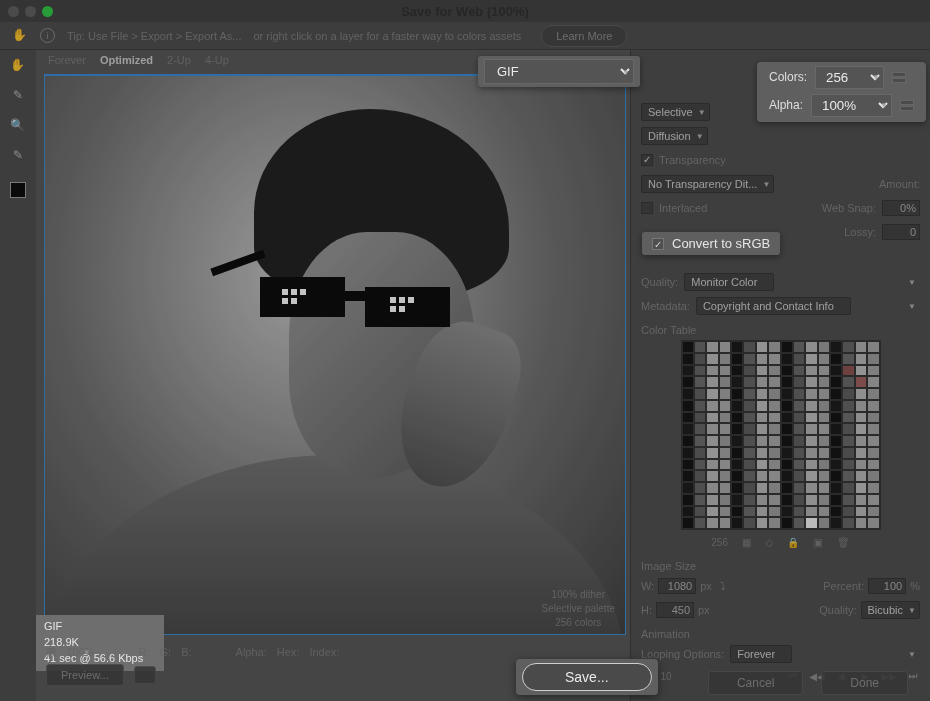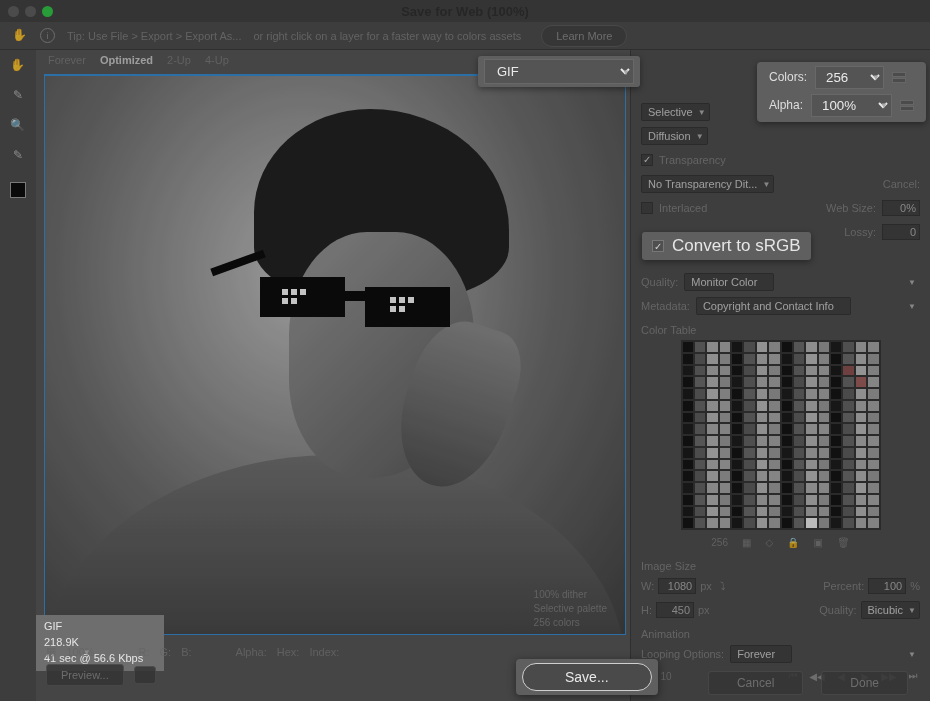--- a/index.html
+++ b/index.html
@@ -46,21 +46,21 @@
   .glasses .lens.r { left:105px; top:10px; }
   .glasses .bridge { position:absolute; left:78px; top:14px; width:34px; height:10px; background:#000; }
   .glasses .arm { position:absolute; left:-50px; top:-18px; width:56px; height:8px; background:#000; transform:rotate(-20deg);}
   .glasses .spark { position:absolute; display:grid; grid-template-columns:repeat(3,6px); grid-auto-rows:6px; gap:3px; }
   .glasses .spark i { background:#fff; width:6px; height:6px; }
   .glasses .spark.s1{ left:22px; top:12px;} .glasses .spark.s2{ left:130px; top:20px;}
 
   
   .preview-info { position: absolute; left: 0; bottom: 30px; background: #6e6e6e; color: #e6e6e6; padding: 4px 8px; font-size: 11px; line-height: 1.45; width: 128px; }
   
-  .preview-meta { position:absolute; right:18px; bottom:4px; font-size:10px; text-align:left; color:#7a7a7a; line-height:1.4;}
+  .preview-meta { position:absolute; right:10px; bottom:4px; font-size:10px; text-align:center; color:#7a7a7a; line-height:1.4;}
 
   
   .bottomstrip { position:absolute; left:0; right:0; bottom:0; height:60px; padding:4px 10px; display:flex; flex-direction:column; gap:6px;}
   .bottomstrip .row1 { display:flex; align-items:center; gap:10px; font-size:11px; color:#777;}
   .bottomstrip .btn-preview { padding:4px 14px; border:1px solid #555; background:#3d3d3d; border-radius:3px; color:#888; font-size:11px;}
   .bottomstrip .gear{ width:22px;height:18px;border:1px solid #555;border-radius:3px;background:#3d3d3d;}
 
   
   .rightpanel { width: 300px; background: #464646; border-left: 1px solid #333; padding: 6px 10px 0 10px; position:relative; }
   .rightpanel .row { display: flex; align-items: center; gap: 6px; height: 24px; font-size: 11px; color: #7c7c7c; }
@@ -79,21 +79,21 @@
   .hl-row select{ background:#545454; color:#eaeaea; border:1px solid #686868; padding:2px 18px 2px 6px; min-width:50px;}
   .hl-stack { position:absolute; right:4px; top:62px; background:#5f5f5f; border-radius:4px; padding:3px 6px 5px 6px; display:flex; flex-direction:column; gap:4px; box-shadow:0 2px 6px rgba(0,0,0,.4);}
   .tristep{ width:14px; display:flex; flex-direction:column; gap:1px;}
   .tristep i{height:5px;background:#4b4b4b;border:1px solid #666;}
 
   .bigformat { position:absolute; left:auto; right:290px; top:56px; background:#5f5f5f; border-radius:3px; padding:3px 6px; box-shadow:0 2px 6px rgba(0,0,0,.4);}
   .bigformat select{ width:150px; background:#545454; color:#eaeaea; border:1px solid #686868; padding:3px 18px 3px 8px; font-size:13px;}
 
   
   .srgb-row { position:absolute; left:642px; top:232px; background:#5f5f5f; border-radius:3px; padding:4px 10px; display:flex; align-items:center; gap:8px; box-shadow:0 2px 6px rgba(0,0,0,.4);}
-  .srgb-row label{ color:#e6e6e6; font-size:17px;}
+  .srgb-row label{ color:#e6e6e6; font-size:13px;}
   .srgb-row .chk{ background:#4f4f4f; border:1px solid #777;}
 
   
   .colortable{ width:200px; height:190px; margin:4px auto 0 auto; background:#3a3a3a; border:1px solid #2c2c2c; display:grid; grid-template-columns:repeat(16,1fr); grid-auto-rows:1fr; }
   .colortable i{ border:1px solid #2c2c2c; }
 
   
   .footerbtns{ position:absolute; left:0; right:0; bottom:6px; display:flex; justify-content:flex-end; gap:18px; padding-right:22px;}
   .footerbtns .btn{ padding:4px 28px; border:1px solid #555; background:#3e3e3e; color:#8a8a8a; border-radius:3px; font-size:12px;}
   .save-btn-wrap{ position:absolute; left:516px; bottom:6px; background:#5f5f5f; padding:4px 6px; border-radius:4px; box-shadow:0 2px 8px rgba(0,0,0,.45);}
@@ -215,27 +215,27 @@
     </div>
     <div class="row">
       <span class="chk on"></span>
       <span>Transparency</span>
       <span style="flex:1"></span>
       <span style="visibility:hidden">Matte:</span>
     </div>
     <div class="row">
       <span class="ddwrap"><span class="dd" style="width:120px;">No Transparency Dit...</span><span class="chev">▼</span></span>
       <span style="flex:1"></span>
-      <span>Cancel:</span>
+      <span>Amount:</span>
     </div>
     <div class="row">
       <span class="chk"></span>
       <span>Interlaced</span>
       <span style="flex:1"></span>
-      <span>Web Size:</span>
+      <span>Web Snap:</span>
       <span class="numbox">0%</span>
     </div>
     <div class="row" style="justify-content:flex-end; gap:6px;">
       <span>Lossy:</span>
       <span class="numbox">0</span>
     </div>
 
     <div style="height:26px;"></div>
 
     <div class="row">

